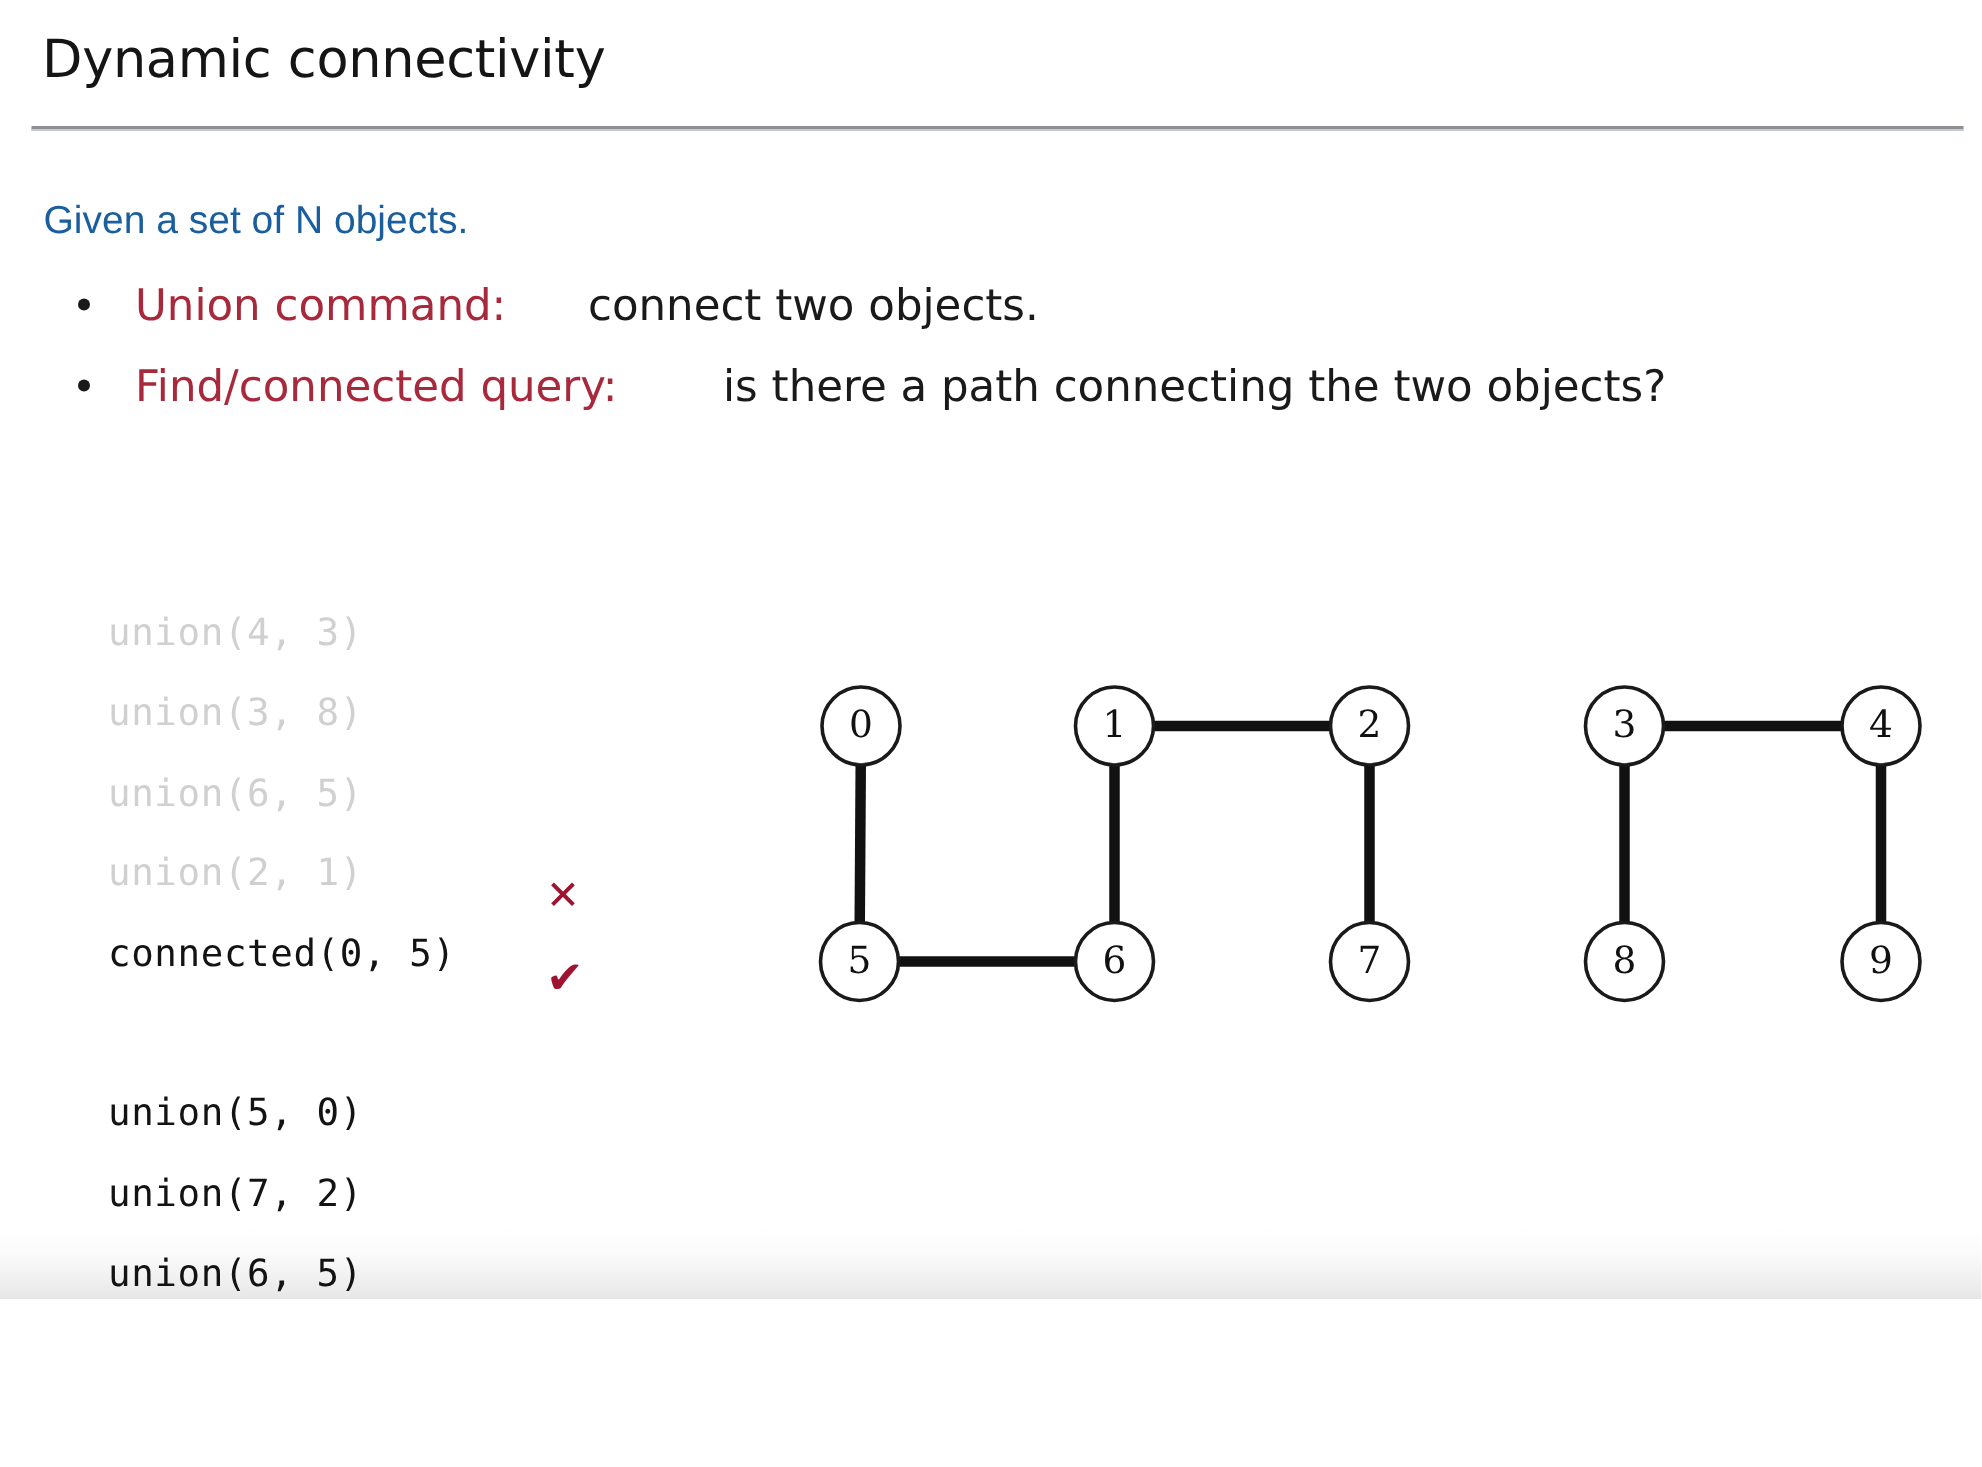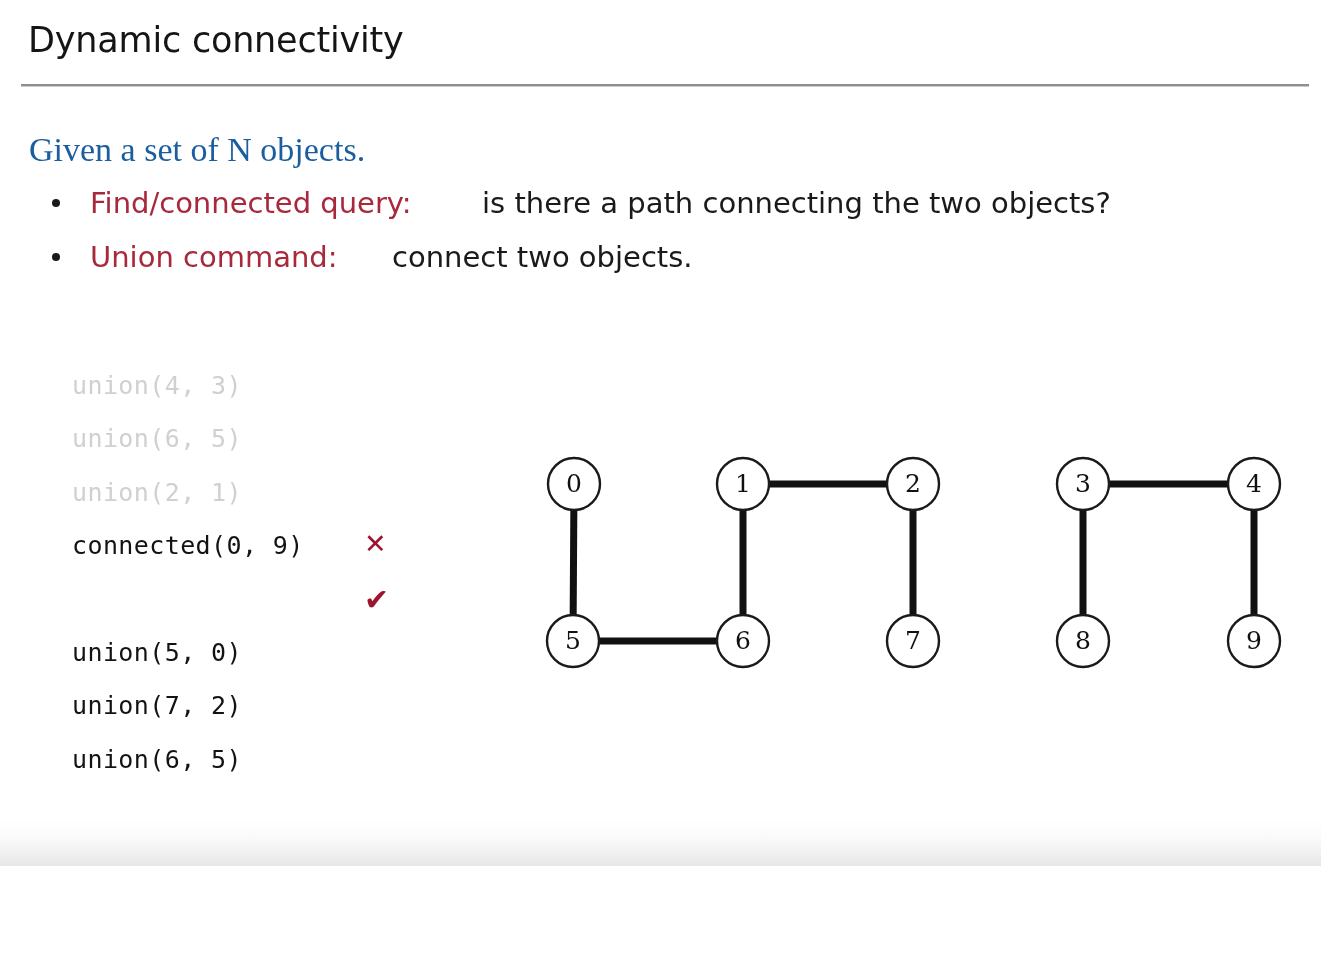--- a/index.html
+++ b/index.html
@@ -46,22 +46,22 @@
     height: 2px;
     background: #8c8f93;
     border-bottom: 1px solid #c9cbcd;
   }
 
   
   .lead-line {
     position: absolute;
     left: 29px;
     top: 131px;
-    font-family: Liberation Serif, serif;
-    font-size: 34px;
+    font-family: Liberation Sans, sans-serif;
+    font-size: 26px;
     color: #1b5e9e;
     white-space: nowrap;
   }
 
   
   .bullet-list {
     position: absolute;
     left: 52px;
     top: 186px;
     width: 1240px;
@@ -107,21 +107,21 @@
     letter-spacing: 0.4px;
   }
   .code-line {
     position: relative;
     height: 53.4px;
     line-height: 40px;
     white-space: pre;
     color: #131313;
   }
   .code-line.faded { color: #d0d0d0; }
-  .code-text { display: inline-block; }
+  .code-text { display: inline-block; margin-top: 36px; }
   .code-mark {
     position: absolute;
     left: 292px;
     top: -2px;
     font-family: "DejaVu Sans", sans-serif;
     font-size: 27px;
     font-weight: bold;
     color: #9e1430;
     line-height: 40px;
   }
@@ -162,39 +162,40 @@
 <div id="slide">
 
   <div class="slide-title">Dynamic connectivity</div>
 
   <div class="title-rule"></div>
 
   <div class="lead-line">Given a set of N objects.</div>
 
   <div class="bullet-list">
 
+    <div class="bullet-row row-union">
+      <span class="bullet-dot"></span>
+      <span class="bullet-term">Union command:</span>
+      <span class="bullet-desc">connect two objects.</span>
+    </div>
+
     <div class="bullet-row row-find">
       <span class="bullet-dot"></span>
       <span class="bullet-term">Find/connected query:</span>
       <span class="bullet-desc">is there a path connecting the two objects?</span>
     </div>
 
-    <div class="bullet-row row-union">
-      <span class="bullet-dot"></span>
-      <span class="bullet-term">Union command:</span>
-      <span class="bullet-desc">connect two objects.</span>
-    </div>
-
   </div>
 
   <div class="code-list" id="code-list">
       <div class="code-line faded"><span class="code-text">union(4, 3)</span></div>
+      <div class="code-line faded"><span class="code-text">union(3, 8)</span></div>
       <div class="code-line faded"><span class="code-text">union(6, 5)</span></div>
       <div class="code-line faded"><span class="code-text">union(2, 1)</span></div>
-      <div class="code-line"><span class="code-text">connected(0, 9)</span><span class="code-mark">✕</span></div>
+      <div class="code-line"><span class="code-text">connected(0, 5)</span><span class="code-mark">✕</span></div>
       <div class="code-line"><span class="code-mark check">✔</span></div>
       <div class="code-line"><span class="code-text">union(5, 0)</span></div>
       <div class="code-line"><span class="code-text">union(7, 2)</span></div>
       <div class="code-line"><span class="code-text">union(6, 5)</span></div>
     </div>
 
   <div class="graph">
     <svg width="1321" height="978" viewBox="0 0 1321 978" xmlns="http://www.w3.org/2000/svg">
       <g id="edge-layer">
           <line class="edge-line" x1="573.8407675611754" y1="508.99949289546544" x2="573.1592324388246" y2="616.0005071045346"></line>

